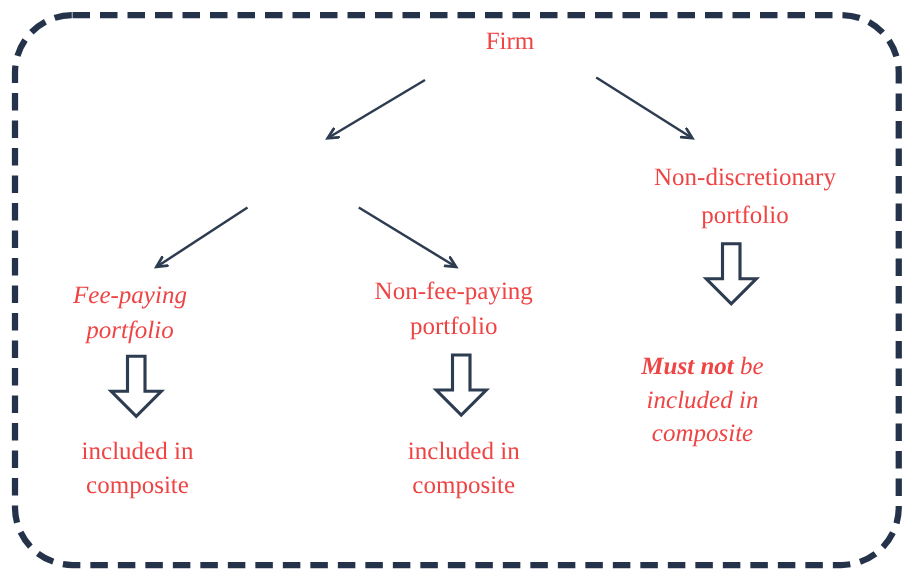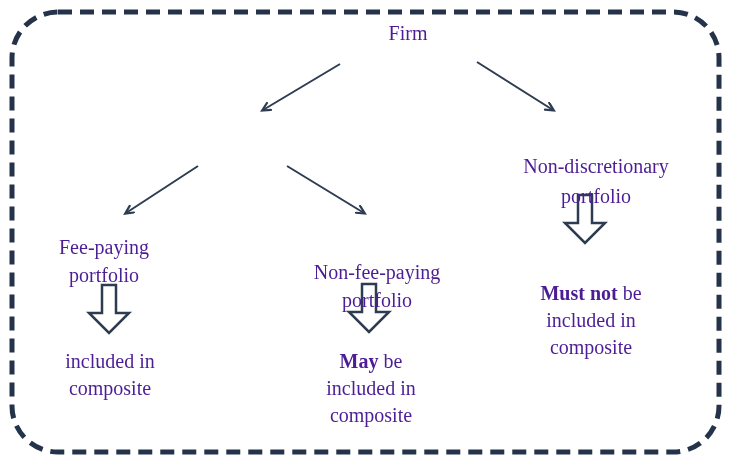--- a/index.html
+++ b/index.html
@@ -2,21 +2,21 @@
 <html><head>
 <meta charset="utf-8">
 <style>
   html, body { margin: 0; padding: 0; background: #ffffff; }
   .canvas {
     position: relative;
     width: 731px;
     height: 464px;
     background: #ffffff;
     font-family: "Liberation Serif", "DejaVu Serif", serif;
-    color: #4c1d95;
+    color: #ef4444;
     overflow: hidden;
   }
   svg.overlay {
     position: absolute;
     left: 0; top: 0;
     width: 731px; height: 464px;
   }
   .label {
     position: absolute;
     text-align: center;
@@ -56,45 +56,44 @@
     <path d="M102,285 L116,285 L116,313 L129,313 L109,333 L89,313 L102,313 Z" fill="#ffffff" stroke-width="2.5" stroke-linejoin="miter" stroke="#2d3c50"></path>
     <path d="M362,284 L376,284 L376,312 L389,312 L369,332 L349,312 L362,312 Z" fill="#ffffff" stroke-width="2.5" stroke-linejoin="miter" stroke="#2d3c50"></path>
     <path d="M578,195 L592,195 L592,223 L605,223 L585,243 L565,223 L578,223 Z" fill="#ffffff" stroke-width="2.5" stroke-linejoin="miter" stroke="#2d3c50"></path>
   </svg>
 
   <div class="label" style="left:338px; top:22px; width:140px; line-height:23px;">
     <div>Firm</div>
   </div>
 
 
-  <div class="label" style="left:506px; top:127px; width:180px; line-height:30px;margin-top:24px;">
+  <div class="label" style="left:506px; top:127px; width:180px; line-height:30px;">
     <div>Non-discretionary</div>
     <div>portfolio</div>
   </div>
 
-  <div class="label" style="left:29px; top:233px; width:150px;">
+  <div class="label" style="left:29px; top:222px; width:150px;font-style:italic;">
     <div>Fee-paying</div>
     <div>portfolio</div>
   </div>
 
-  <div class="label" style="left:287px; top:219px; width:180px;margin-top:39px;">
+  <div class="label" style="left:273px; top:219px; width:180px;">
     <div>Non-fee-paying</div>
     <div>portfolio</div>
   </div>
 
   <div class="outcome" style="left:30px; top:348px; width:160px;">
     <div>included in</div>
     <div>composite</div>
   </div>
 
   <div class="outcome" style="left:291px; top:348px; width:160px;">
-    <div><span class="kw">May</span><span> be</span></div>
     <div>included in</div>
     <div>composite</div>
   </div>
 
-  <div class="outcome" style="left:511px; top:280px; width:160px;">
+  <div class="outcome" style="left:482px; top:280px; width:160px;font-style:italic;">
     <div><span class="kw">Must not</span><span> be</span></div>
     <div>included in</div>
     <div>composite</div>
   </div>
 
 </div>
 
 </body></html>

